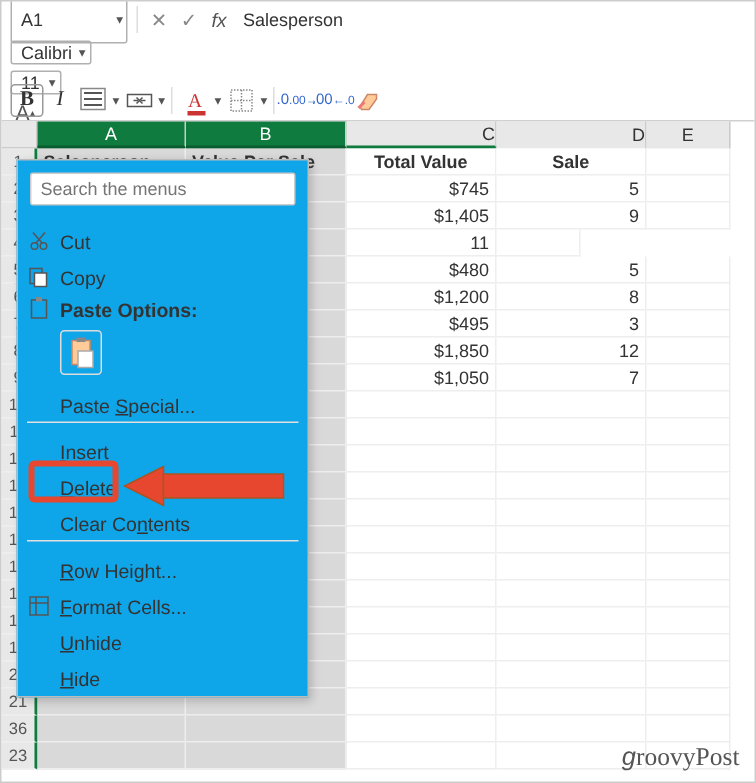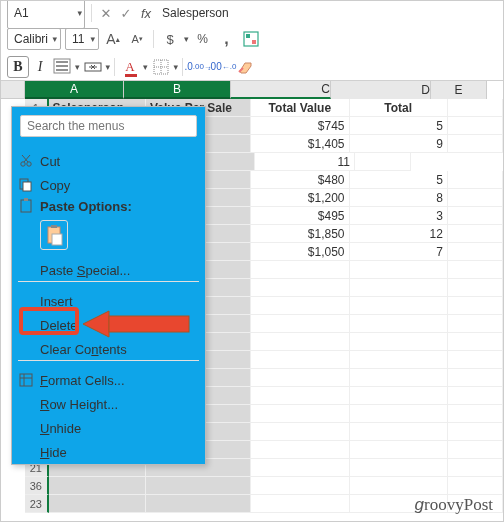--- a/index.html
+++ b/index.html
@@ -7,21 +7,21 @@
   
   
   .namebox-row { display: flex; align-items: center; height: 24px; padding: 3px 6px; gap: 4px; }
   .namebox { width: 78px; height: 31px; border: 1px solid #b0b0b0; border-radius: 2px; display: flex; align-items: center; padding: 0 2px 0 6px; justify-content: space-between; font-size: 12px; }
   .caret { font-size: 9px; color: #555; }
   .sep { width: 1px; height: 18px; background: #ddd; margin: 0 2px; }
   .fx-btn { width: 16px; height: 16px; display: inline-flex; align-items: center; justify-content: center; color: #888; font-size: 13px; }
   .fx-btn.fx { font-style: italic; color: #555; }
   .formula-val { font-size: 12px; color: #333; margin-left: 4px; }
   
-  .ribbon { display: flex; align-items: center; height: 28px; padding: 2px 6px; gap: 4px; }
+  .ribbon { display: flex; height: 28px; padding: 2px 6px; gap: 4px; flex-direction: column; }
   .fontbox { height: 22px; border: 1px solid #b0b0b0; border-radius: 2px; display: flex; align-items: center; padding: 0 3px 0 6px; font-size: 12px; }
   .fontname { width: 54px; }
   .fontsize { width: 34px; }
   .rbtn { width: 20px; height: 20px; display: inline-flex; align-items: center; justify-content: center; color: #555; font-size: 13px; }
   .pct { font-size: 12px; color: #555; }
   
   .ribbon2 { display: flex; align-items: center; height: 28px; padding: 2px 6px; gap: 2px; border-bottom: 1px solid #d0d0d0; }
   .btnB { width: 22px; height: 22px; border: 1px solid #999; border-radius: 3px; display: inline-flex; align-items: center; justify-content: center; font-weight: bold; font-family: "Times New Roman", serif; font-size: 14px; }
   .italic { font-style: italic; font-family: "Times New Roman", serif; font-size: 14px; width: 18px; text-align: center; }
   .ribbtn { width: 22px; height: 22px; display: inline-flex; align-items: center; justify-content: center; }
@@ -29,21 +29,21 @@
   
   .grid-wrap { position: relative; height: calc(100% - 84px); }
   .corner { width: 24px; height: 18px; border-right: 1px solid #ccc; border-bottom: 1px solid #ccc; background: #e8e8e8; }
   .colhdr { height: 18px; border-right: 1px solid #ccc; display: flex; align-items: center; justify-content: center; font-size: 12px; color: #333; background: #e8e8e8; }
   .colhdr.sel { background: #0f7b3e; color: #fff; border-bottom: 2px solid #0a5d2e; }
   .colhdr.partial { border-bottom: 2px solid #0f7b3e; }
   .rownum { width: 24px; height: 18px; border-right: 1px solid #ccc; border-bottom: 1px solid #eee; display: flex; align-items: center; justify-content: center; font-size: 11px; color: #555; background: #e8e8e8; }
   .rownum.sel { border-right: 2px solid #0f7b3e; }
   
   .sheet { position: relative; }
-  .data-row { display: flex; height: 18px; margin-left: 24px; }
+  .data-row { display: flex; height: 18px; }
   .cell { height: 18px; border-right: 1px solid #eee; border-bottom: 1px solid #eee; display: flex; align-items: center; padding: 0 4px; font-size: 12px; }
   .cell.selcol { background: #d9d9d9; }
   .hdr-cell { font-weight: bold; background: #fff; }
   .cA { width: 99px; }
   .cB { width: 107px; }
   .cC { width: 100px; justify-content: flex-end; }
   .cD { width: 100px; justify-content: flex-end; }
   .cE { width: 56px; }
   
   
@@ -165,21 +165,21 @@
     <div class="colhdr cD">D</div>
     <div class="colhdr cE">E</div>
   </div>
   <div class="sheet">
 
     <div class="data-row">
       <div class="rownum sel">1</div>
       <div class="cell cA selcol hdr-cell">Salesperson</div>
       <div class="cell cB selcol hdr-cell">Value Per Sale</div>
       <div class="cell cC hdr-cell" style="justify-content:center">Total Value</div>
-      <div class="cell cD hdr-cell" style="justify-content:center">Total</div>
+      <div class="cell cD hdr-cell" style="justify-content:center">Sale</div>
       <div class="cell cE"></div>
     </div>
     <div id="data-rows">
         <div class="data-row">
           <div class="rownum sel">2</div>
           <div class="cell cA selcol"></div>
           <div class="cell cB selcol"></div>
           <div class="cell cC">$745</div>
           <div class="cell cD">5</div>
           <div class="cell cE"></div>
@@ -406,33 +406,33 @@
     <span><span class="underline-letter">I</span>nsert</span>
   </div>
   <div class="mitem">
     <span><span class="underline-letter">D</span>elete</span>
   </div>
   <div class="mitem">
     <span>Clear Co<span class="underline-letter">n</span>tents</span>
   </div>
   <div class="msep"></div>
   <div class="mitem">
+    <span><span class="underline-letter">R</span>ow Height...</span>
+  </div>
+  <div class="mitem">
     <span class="micon">
       <svg width="14" height="14">
           <rect x="1" y="1" width="12" height="12" fill="none" stroke="#555"></rect>
           <line x1="1" y1="5" x2="13" y2="5" stroke="#555"></line>
           <line x1="5" y1="1" x2="5" y2="13" stroke="#555"></line>
         </svg>
     </span>
     <span><span class="underline-letter">F</span>ormat Cells...</span>
   </div>
   <div class="mitem">
-    <span><span class="underline-letter">R</span>ow Height...</span>
-  </div>
-  <div class="mitem">
     <span><span class="underline-letter">U</span>nhide</span>
   </div>
   <div class="mitem">
     <span><span class="underline-letter">H</span>ide</span>
   </div>
 </div>
 
 <div class="highlight-box"></div>
 <svg class="arrow" width="120" height="50">
   <path d="M110 25 L30 25 L30 12 L4 25 L30 38 L30 25 Z" fill="#e8472f" stroke="#a52" stroke-width="1"></path>

